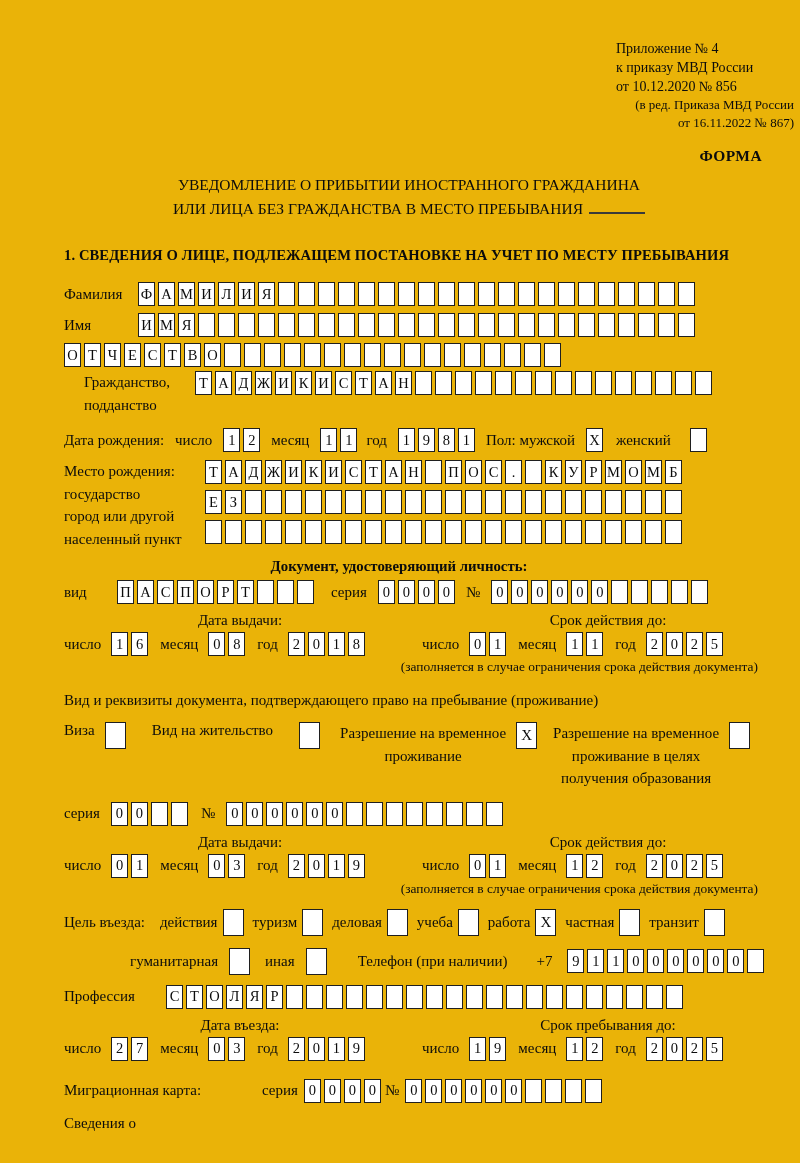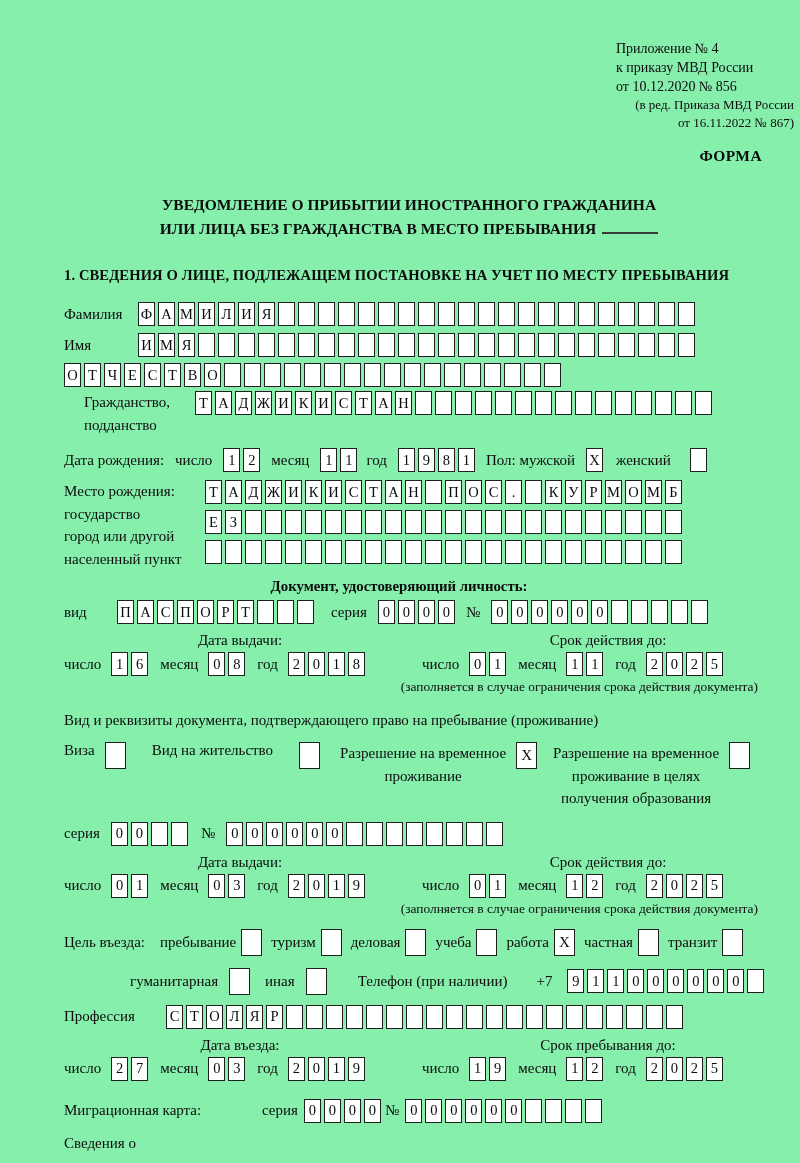--- a/index.html
+++ b/index.html
@@ -1,27 +1,27 @@
 <!DOCTYPE html>
 <html><head>
 <meta charset="utf-8">
 <style>
   html,body{margin:0;padding:0;background:#ffffff;}
   .page{
     width:800px;height:1163px;box-sizing:border-box;
     padding:40px 6px 0 64px;
-    background:#86efac;color:#0c0c0c;
+    background:#eab308;color:#0c0c0c;
     font-family:"Liberation Serif","DejaVu Serif",serif;
     font-size:15px;overflow:hidden;
   }
   
   .appendix{margin-left:552px;line-height:1.34;font-size:14px;}
   .appendix .small{font-size:13px;text-align:right;}
   .forma{font-weight:bold;text-align:right;margin:16px 32px 0 0;font-size:15.5px;letter-spacing:.4px;}
-  .title{text-align:center;font-weight:bold;font-size:15.5px;margin-top:28px;line-height:1.55;margin-right:40px;}
+  .title{text-align:center;font-weight:normal;font-size:15.5px;margin-top:8px;line-height:1.55;margin-right:40px;}
   .blank-line{display:inline-block;width:56px;border-bottom:2px solid #3a3a3a;margin-left:6px;}
   .sec-head{font-weight:bold;font-size:14.6px;margin-top:26px;letter-spacing:.1px;}
 
   .row{display:flex;align-items:center;margin-top:7px;}
   .row-top{display:flex;align-items:flex-start;margin-top:10px;}
   .lbl{margin-right:6px;white-space:nowrap;}
   .lbl-col{flex:0 0 auto;line-height:1.5;}
   .w68{width:68px;flex:0 0 68px;}
   .w141{width:141px;flex:0 0 141px;}
   .w111{width:111px;flex:0 0 111px;margin-left:20px;}
@@ -522,21 +522,21 @@
             <span class="cell">5</span>
           </span>
       </div>
     </div>
   </div>
   <div class="note">(заполняется в случае ограничения срока действия документа)</div>
 
   <div class="purpose-row">
     <span class="lbl">Цель въезда:</span>
     <span class="pair">
-        <span>пребывание</span>
+        <span>действия</span>
         <span class="cells cb">
           <span class="cell"></span>
         </span>
       </span>
     <span class="pair">
         <span>туризм</span>
         <span class="cells cb">
           <span class="cell"></span>
         </span>
       </span>

